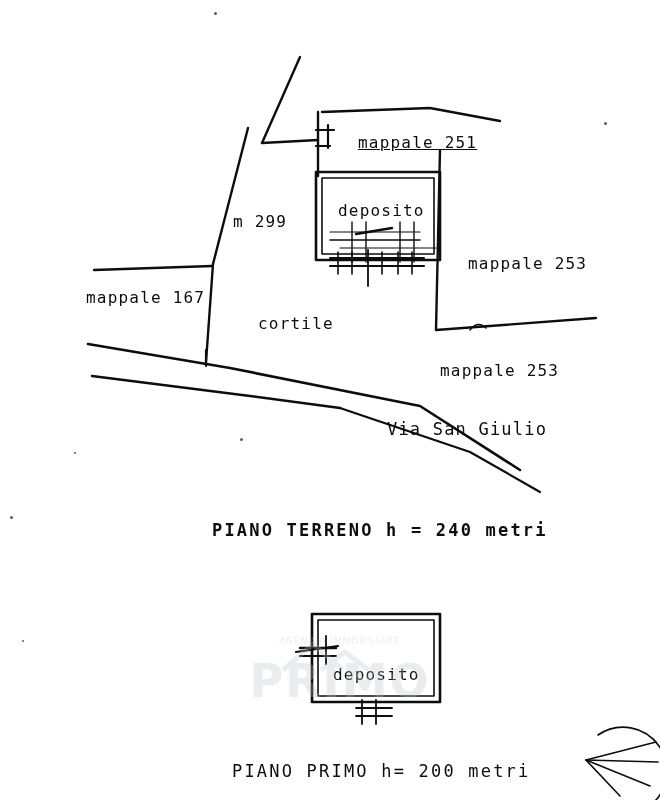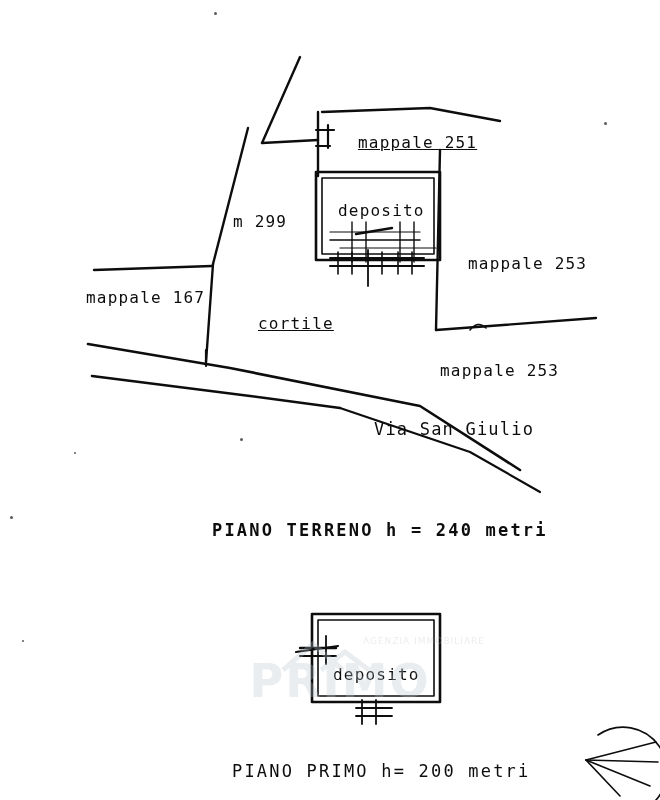--- a/index.html
+++ b/index.html
@@ -30,21 +30,21 @@
     height: 800px;
   }
   .lbl {
     position: absolute;
     white-space: nowrap;
     font-family: "DejaVu Sans Mono", "Liberation Mono", monospace;
     color: #0d0d0d;
     letter-spacing: 1.2px;
   }
   .lbl-16 { font-size: 16px; }
-  .lbl-17 { font-size: 17px; }
+  .lbl-17 { font-size: 17px; margin-left: 13px; }
   .caption {
     position: absolute;
     white-space: nowrap;
     font-size: 17px;
     letter-spacing: 2.2px;
     color: #0d0d0d;
   }
   .watermark {
     position: absolute;
     left: 195px;
@@ -64,21 +64,21 @@
     font-size: 46px;
     font-weight: bold;
     letter-spacing: 2px;
     color: #b9c4cc;
   }
   .wm-sub {
     position: absolute;
     left: 0;
     top: 6px;
     width: 290px;
-    text-align: right;
+    text-align: center;
     font-family: "DejaVu Sans", "Liberation Sans", sans-serif;
     font-size: 9px;
     letter-spacing: 1px;
     color: #b9c4cc;
   }
   .speck {
     position: absolute;
     background: #5b5b5b;
     border-radius: 50%;
   }
@@ -164,21 +164,21 @@
   <div class="speck" style="left:10px;top:516px;width:3px;height:3px;"></div>
   <div class="speck" style="left:240px;top:438px;width:3px;height:3px;"></div>
   <div class="speck" style="left:74px;top:452px;width:2px;height:2px;"></div>
   <div class="speck" style="left:22px;top:640px;width:2px;height:2px;"></div>
 
   <div class="lbl lbl-16" style="left:358px;top:133px;text-decoration:underline;">mappale 251</div>
   <div class="lbl lbl-16" style="left:233px;top:212px;">m 299</div>
   <div class="lbl lbl-16" style="left:338px;top:201px;">deposito</div>
   <div class="lbl lbl-16" style="left:468px;top:254px;">mappale 253</div>
   <div class="lbl lbl-16" style="left:62px;top:288px;padding-left:24px;">mappale 167</div>
-  <div class="lbl lbl-16" style="left:258px;top:314px;text-decoration:underline;">cortile</div>
+  <div class="lbl lbl-16" style="left:258px;top:314px;">cortile</div>
   <div class="lbl lbl-16" style="left:440px;top:361px;">mappale 253</div>
   <div class="lbl lbl-17" style="left:374px;top:419px;">Via San Giulio</div>
 
   <div class="caption" style="left:212px;top:520px;font-weight:bold;">PIANO TERRENO h = 240 metri</div>
 
   <div class="lbl lbl-16" style="left:333px;top:665px;">deposito</div>
   <div class="caption" style="left:232px;top:761px;">PIANO PRIMO h= 200 metri</div>
 
   <div class="watermark">
     <svg width="290" height="80" viewBox="0 0 290 80">

